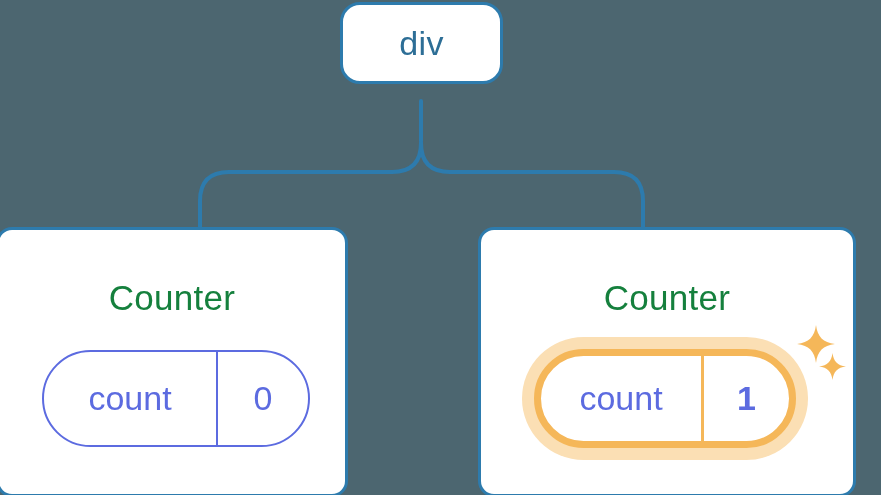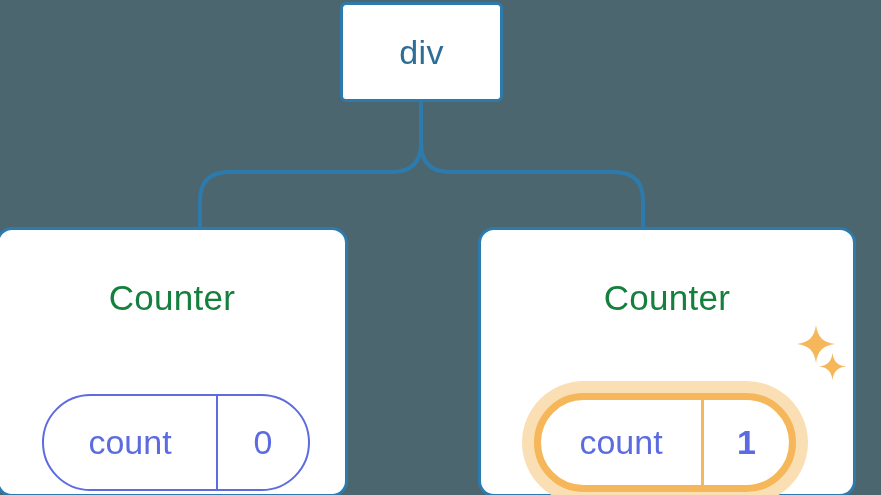--- a/index.html
+++ b/index.html
@@ -25,24 +25,24 @@
     height: 495px;
     pointer-events: none;
   }
 
   
   #root-node {
     position: absolute;
     left: 340px;
     top: 2px;
     width: 163px;
-    height: 100px;
+    height: 82px;
     background: #ffffff;
     border: 3px solid #2d7bad;
-    border-radius: 6px;
+    border-radius: 20px;
     box-sizing: border-box;
     display: flex;
     align-items: center;
     justify-content: center;
   }
   #root-node .node-title {
     font-size: 34px;
     color: #2d6e96;
     letter-spacing: 0.3px;
   }
@@ -95,21 +95,20 @@
     width: 285px;
     height: 126px;
   }
 
   .pill {
     position: absolute;
     box-sizing: border-box;
     background: #ffffff;
     display: flex;
     align-items: stretch;
-    margin-top: 44px;
   }
   .pill.plain {
     left: 0;
     top: 0;
     width: 268px;
     height: 97px;
     border: 2px solid #5c6be0;
     border-radius: 49px;
   }
   .pill.highlight {

